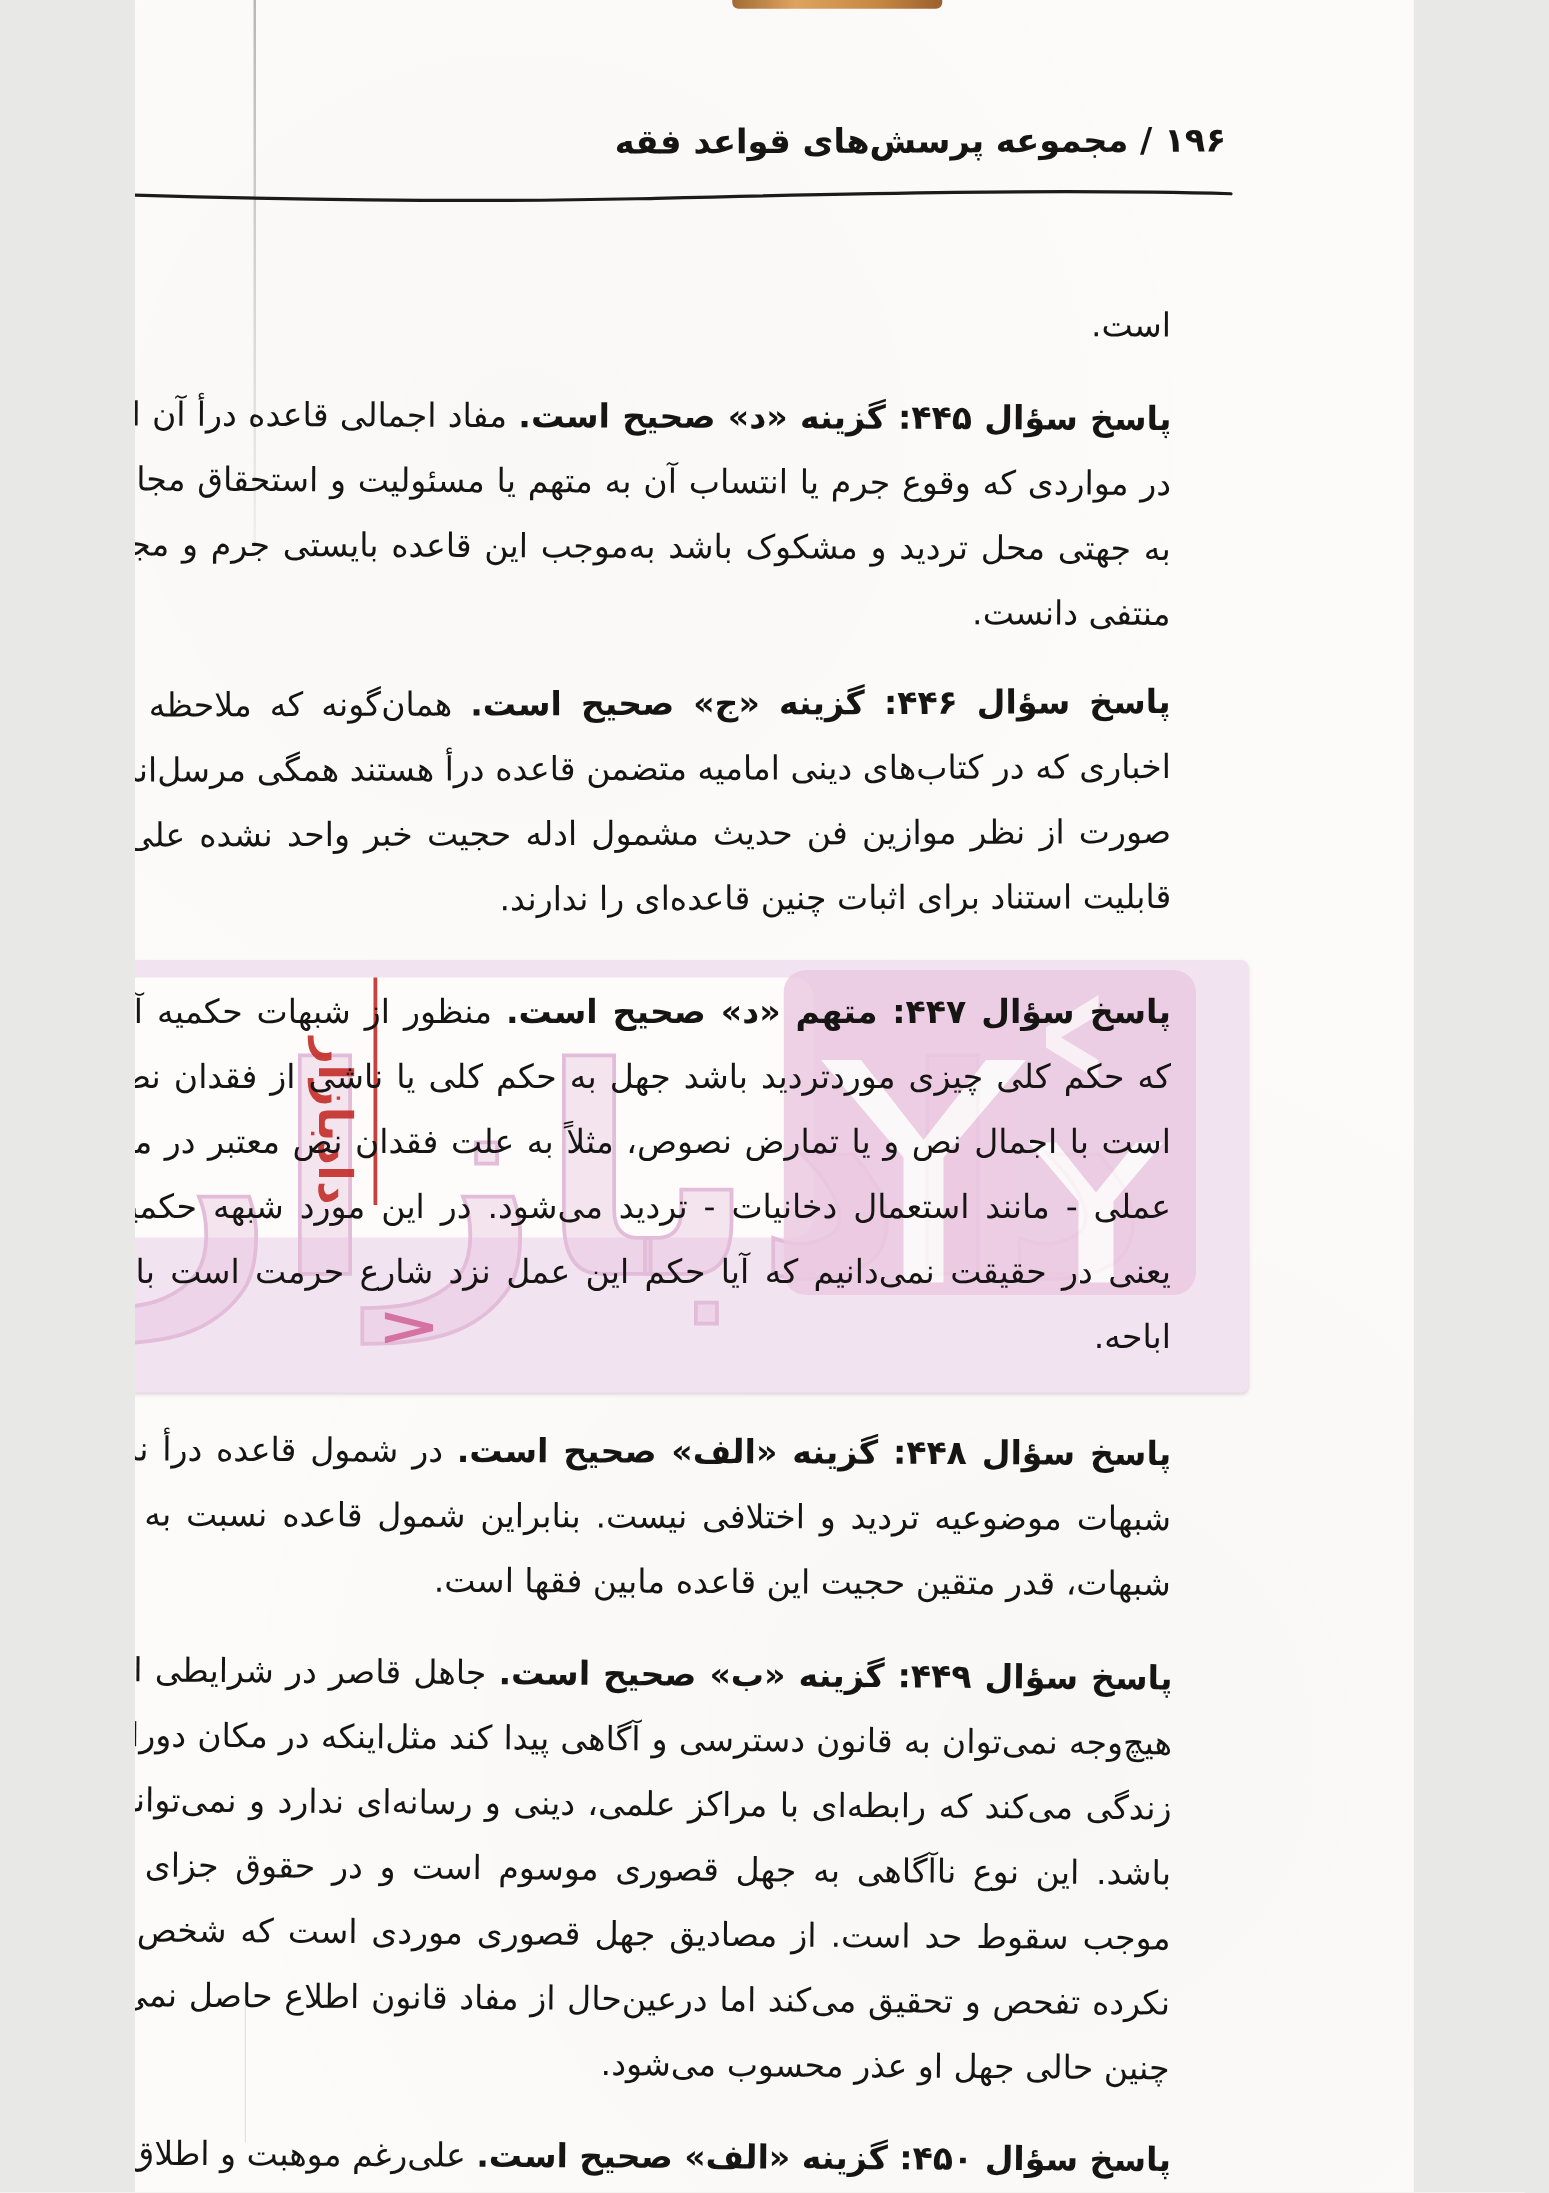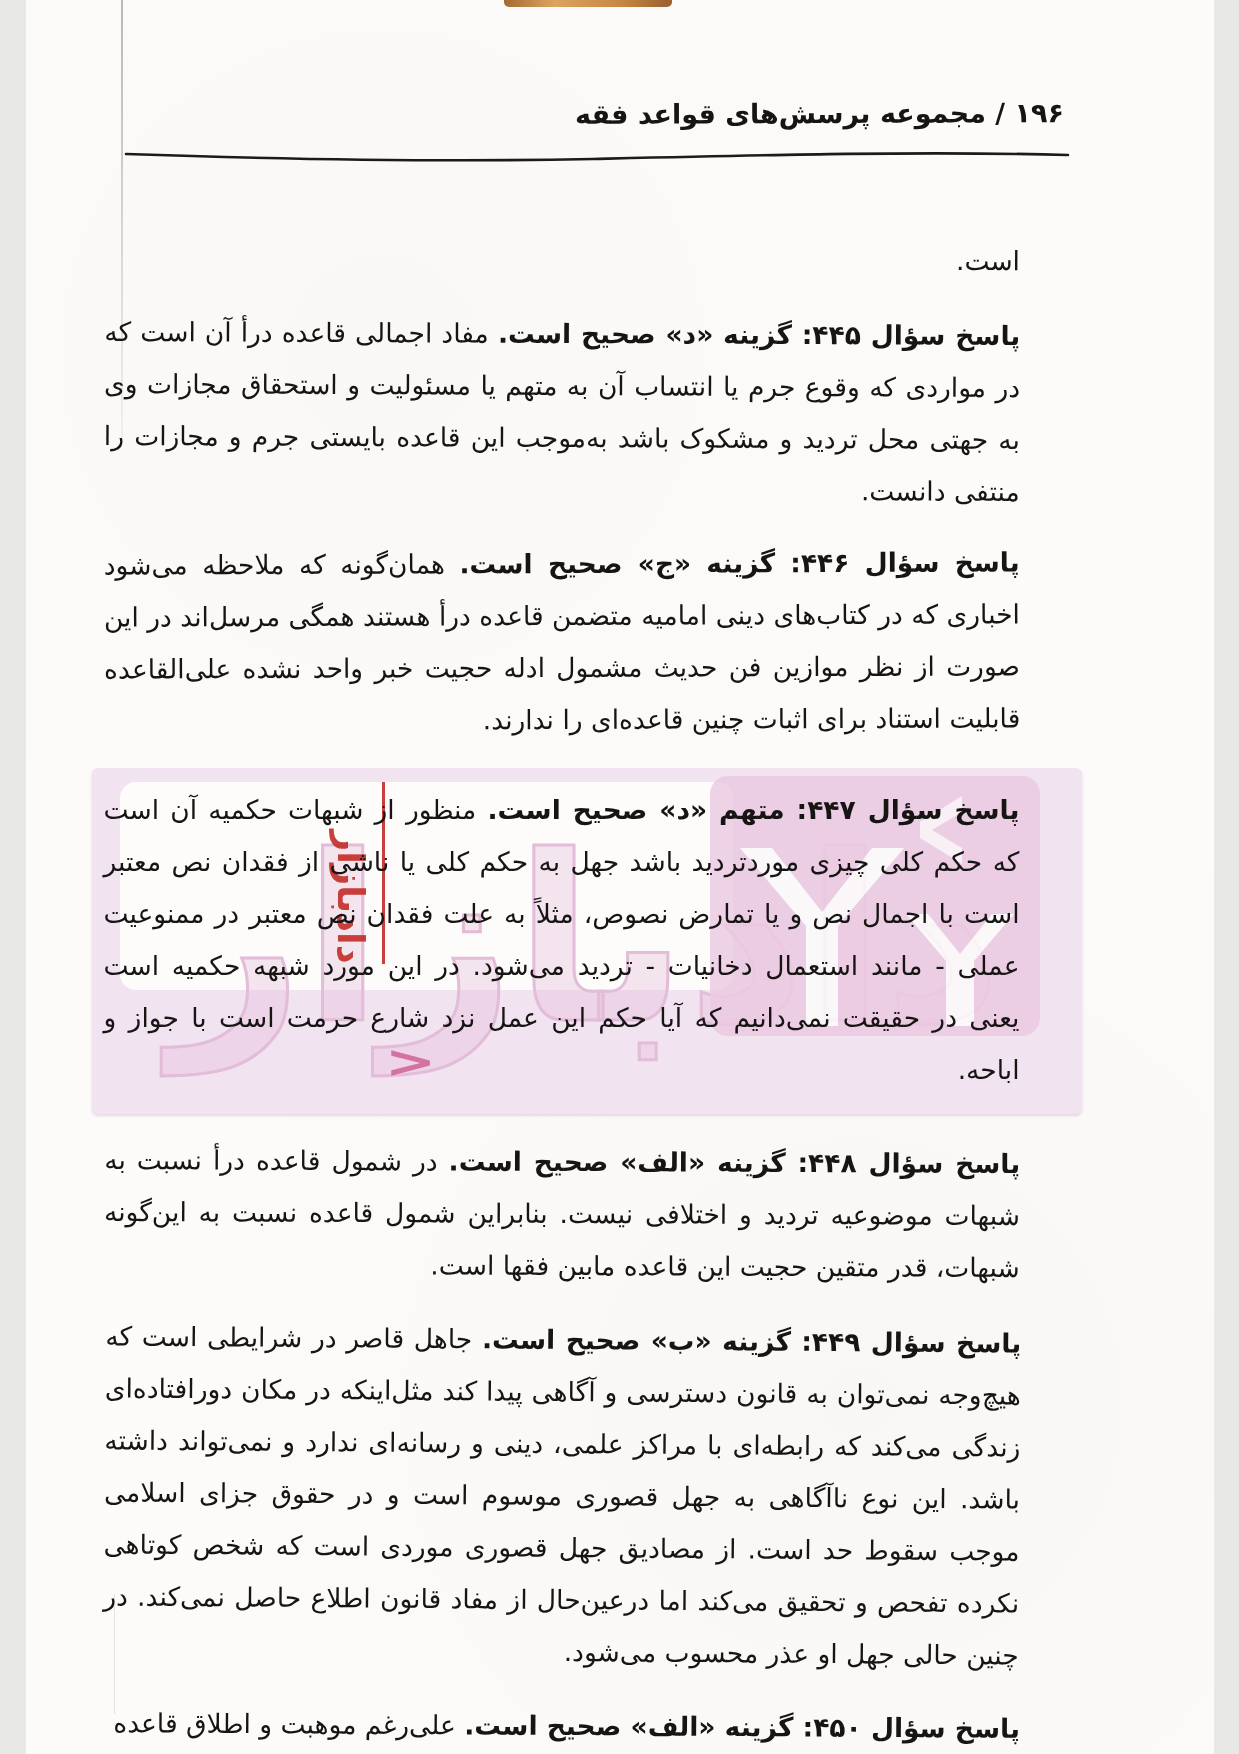--- a/index.html
+++ b/index.html
@@ -2,21 +2,21 @@
 <html lang="fa" dir="rtl"><head>
 <meta charset="utf-8">
 <style>
   html,body{margin:0;padding:0;}
   body{
     font-family:"DejaVu Sans","Liberation Sans",sans-serif;
     background:#e8e8e6;
   }
   .page{
     position:relative;
-    width:1188px;height:1754px;
+    width:1023px;height:1754px;
     margin:0 auto;
     background:#fcfbf9;
     background-image:radial-gradient(circle at 30% 20%, rgba(0,0,0,0.012), transparent 40%),
                      radial-gradient(circle at 70% 80%, rgba(0,0,0,0.015), transparent 45%);
     overflow:hidden;
     direction:rtl;
     color:#171513;
   }
   
   .ribbon{

